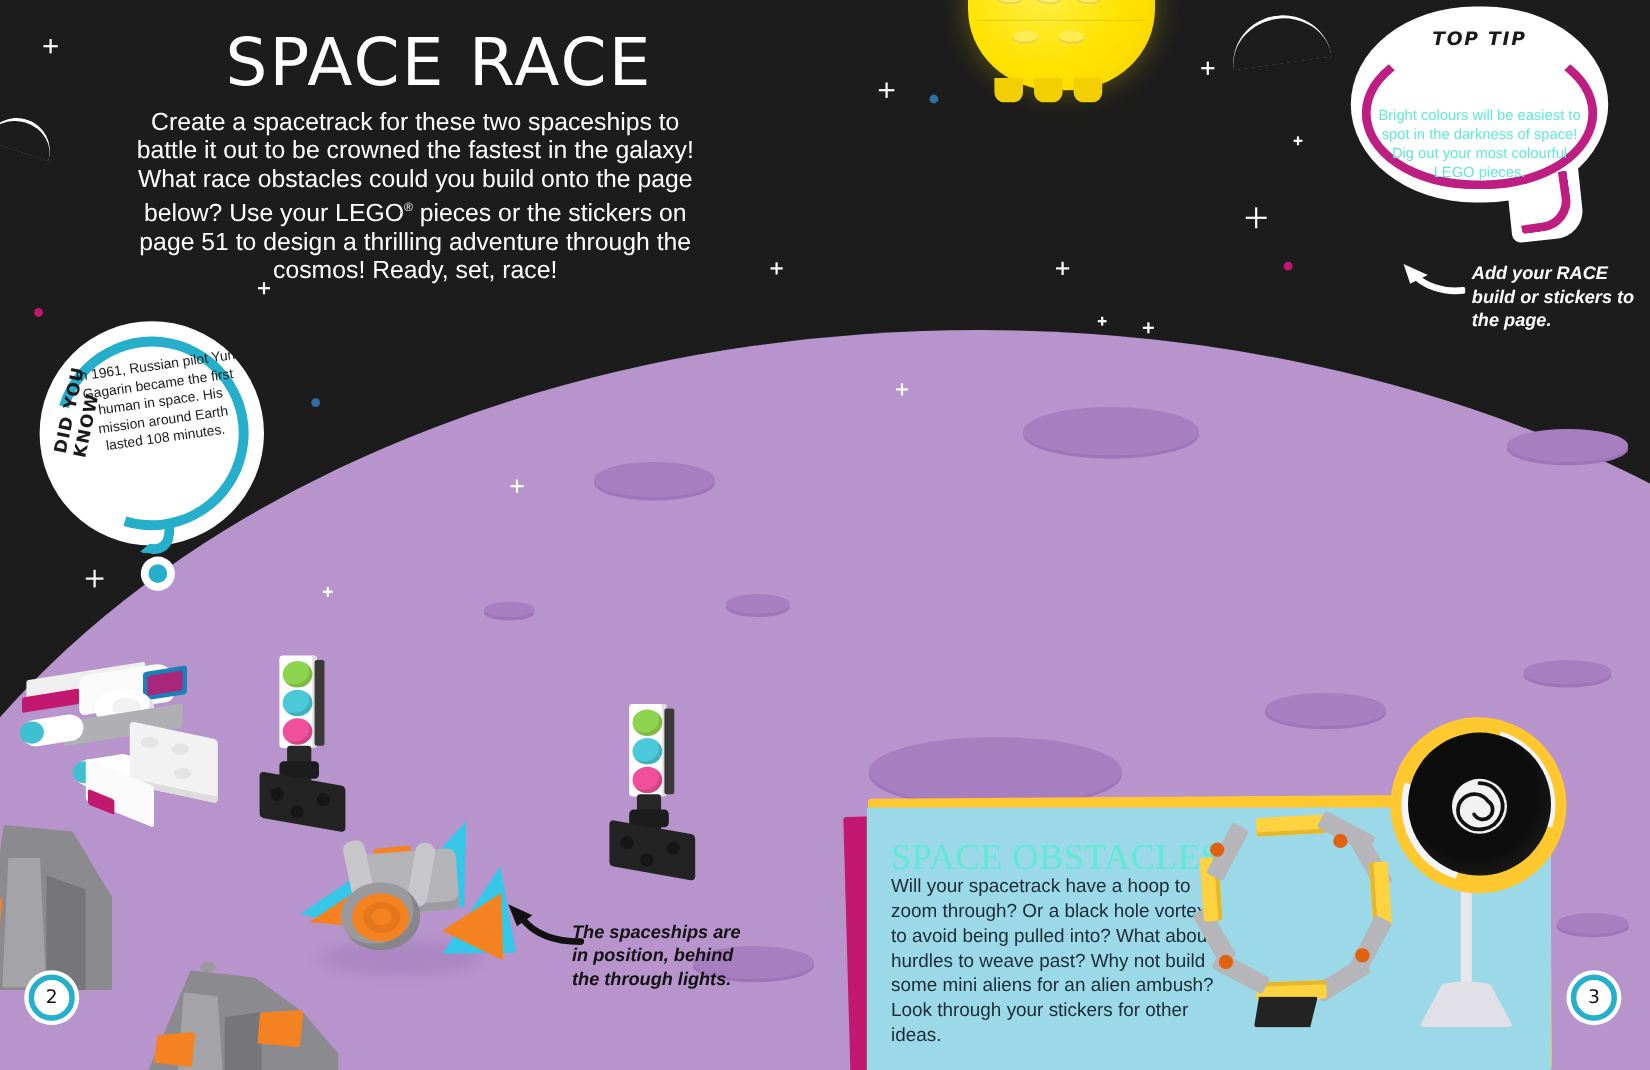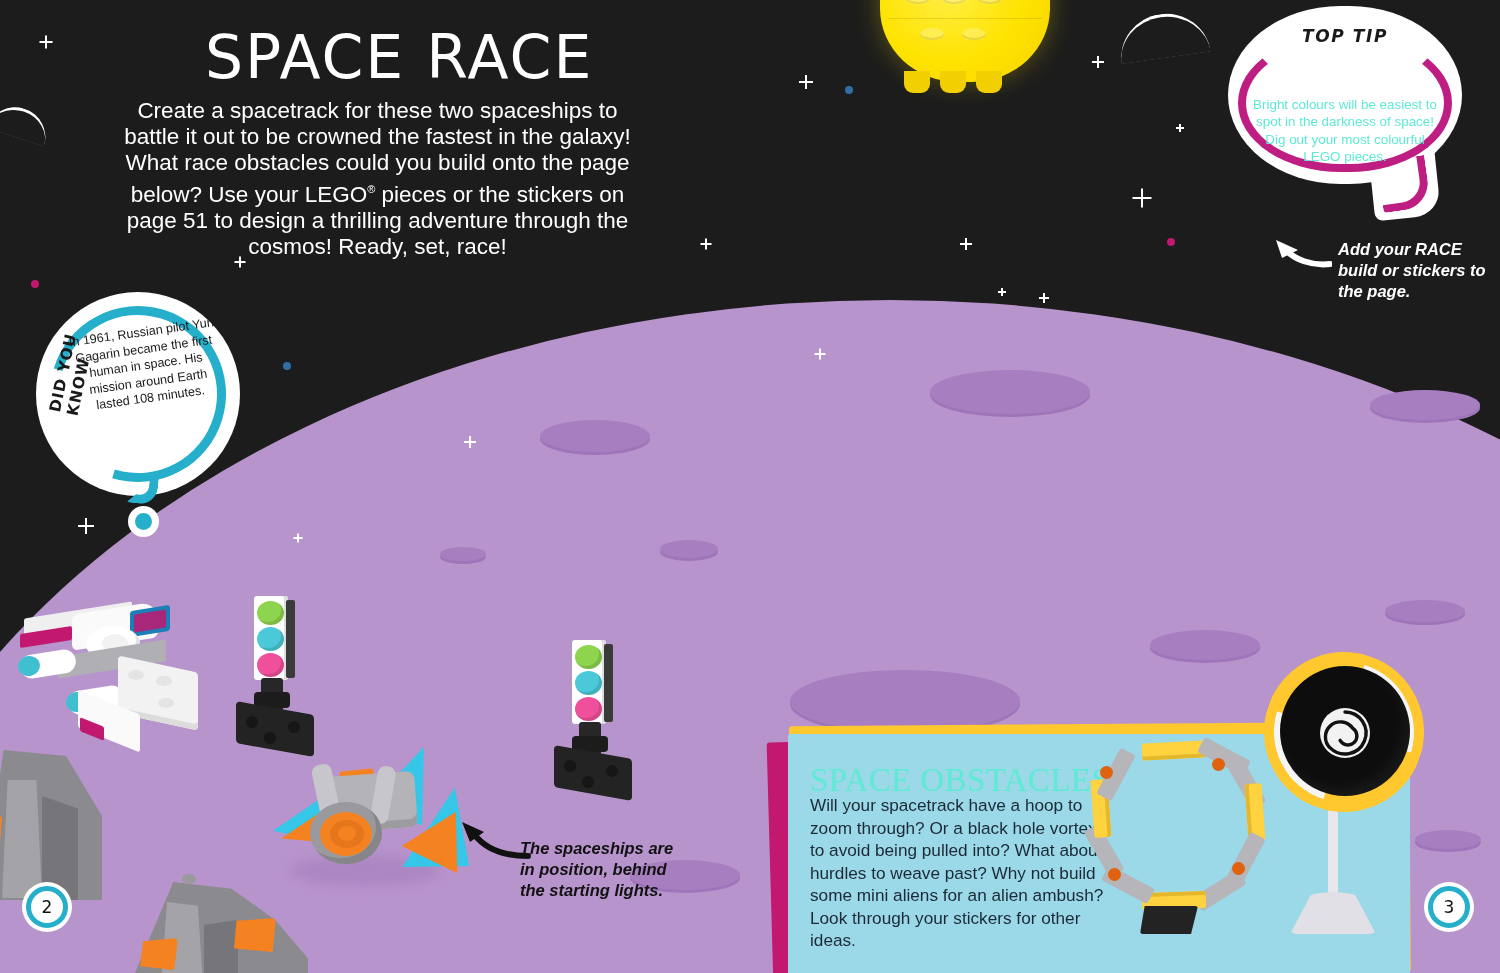--- a/index.html
+++ b/index.html
@@ -465,21 +465,21 @@
     <div class="brick" style="left:48px;  top:62px; width:72px; height:62px; background:#9A9A9E; border-radius:50%; box-shadow:inset -6px -6px 0 #86868a;"></div>
     <div class="brick" style="left:58px;  top:72px; width:52px; height:44px; background:#F58220; border-radius:50%;"></div>
     <div class="brick" style="left:68px;  top:80px; width:34px; height:28px; background:#E6761B; border-radius:50%;"></div>
     <div class="brick" style="left:76px;  top:86px; width:18px; height:15px; background:#F58220; border-radius:50%;"></div>
   </div>
 
   <svg style="position:absolute;left:452px;top:820px;" width="80" height="46" viewBox="0 0 80 46">
     <path d="M76 36 C 52 36, 34 30, 22 14" stroke="#111" stroke-width="6" fill="none" stroke-linecap="round"></path>
     <path d="M10 2 L 32 12 L 18 22 Z" fill="#111"></path>
   </svg>
-  <div class="anno anno-dark" style="left:520px; top:838px; width:160px;">The spaceships are in position, behind the starting lights.</div>
+  <div class="anno anno-dark" style="left:520px; top:838px; width:160px;">The spaceships are in position, behind the through lights.</div>
 
   <div style="position:absolute;left:-18px;top:736px;width:180px;height:180px;">
     <div class="brick" style="left:0px;  top:14px; width:120px; height:150px; background:#8A8A8F; clip-path:polygon(18% 0, 70% 4%, 100% 44%, 100% 100%, 0 100%);"></div>
     <div class="brick" style="left:20px; top:44px; width:40px;  height:118px; background:#A3A3A8; clip-path:polygon(14% 0, 86% 0, 100% 100%, 0 100%);"></div>
     <div class="brick" style="left:60px; top:60px; width:36px;  height:104px; background:#75757A; clip-path:polygon(0 0, 100% 12%, 100% 100%, 0 100%);"></div>
     <div class="brick" style="left:-10px;top:76px; width:30px;  height:36px;  background:#F58220; border-radius:5px; clip-path:polygon(10% 0,100% 14%,92% 100%,0 86%);"></div>
   </div>
 
   <div style="position:absolute;left:126px;top:858px;width:200px;height:130px;">
     <div class="brick" style="left:0px;  top:24px; width:182px; height:112px; background:#8A8A8F; clip-path:polygon(26% 0, 58% 6%, 82% 34%, 100% 68%, 100% 100%, 0 100%);"></div>

